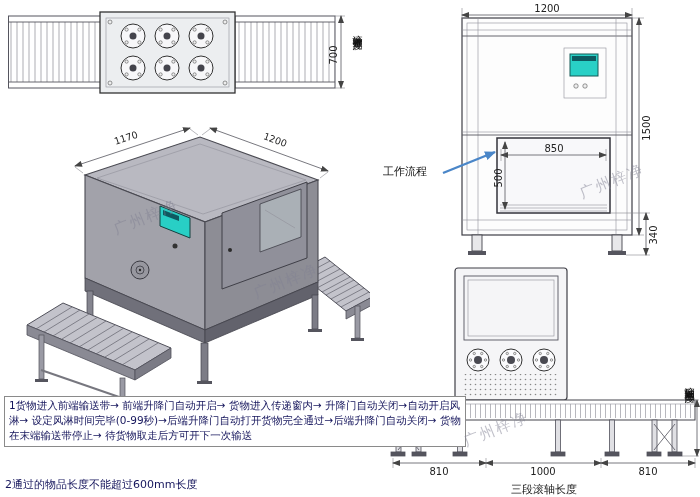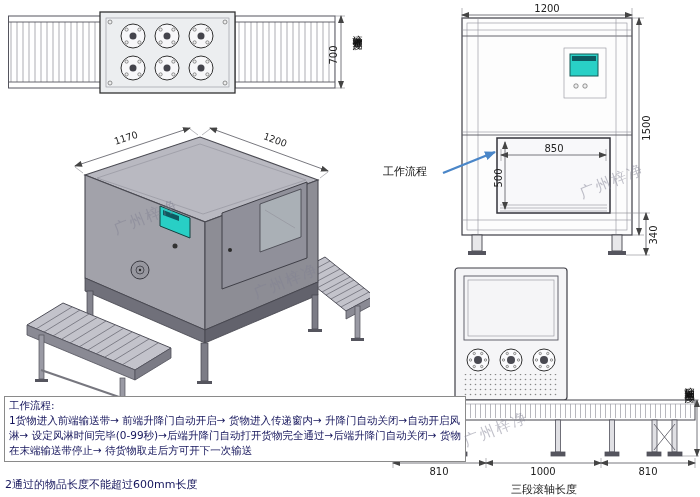--- a/index.html
+++ b/index.html
@@ -330,21 +330,20 @@
 
     <g>
       <line x1="307" y1="138" x2="311" y2="138" class="ext"></line>
       <line x1="294" y1="194" x2="311" y2="194" class="ext"></line>
       <line x1="309" y1="138" x2="309" y2="194" class="dim" marker-start="url(#s4)" marker-end="url(#e4)"></line>
     </g>
   </svg>
   <div class="vlabel" style="left:684px;top:379px">滚轴到地面高度</div>
 
   <div class="workflow">
-    <div class="wf-title">工作流程:</div>
     <div>1货物进入前端输送带→ 前端升降门自动开启→ 货物进入传递窗内→ 升降门自动关闭→自动开启风淋→ 设定风淋时间完毕(0-99秒)→后端升降门自动打开货物完全通过→后端升降门自动关闭→ 货物在末端输送带停止→ 待货物取走后方可开下一次输送</div>
   </div>
   <div class="note">2通过的物品长度不能超过600mm长度</div>
 
   <div class="wm" style="left:112px;top:208px">广州梓净</div>
   <div class="wm" style="left:252px;top:272px">广州梓净</div>
   <div class="wm" style="left:578px;top:172px">广州梓净</div>
   <div class="wm" style="left:462px;top:420px">广州梓净</div>
 
 </div>

